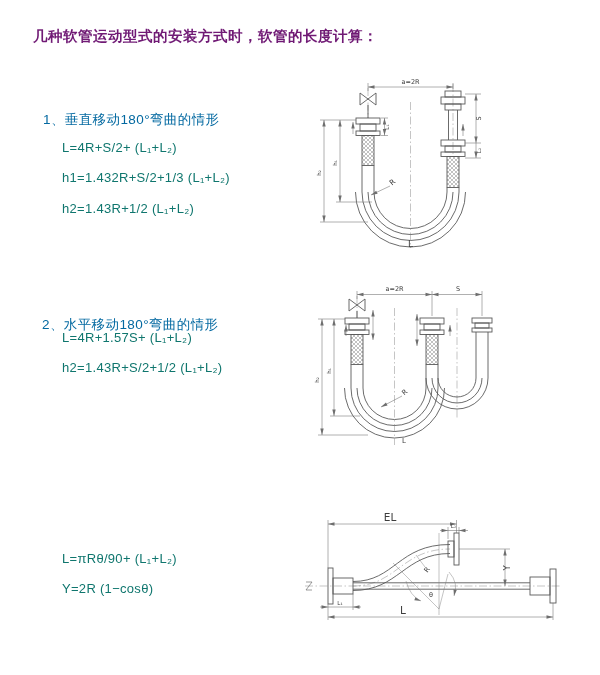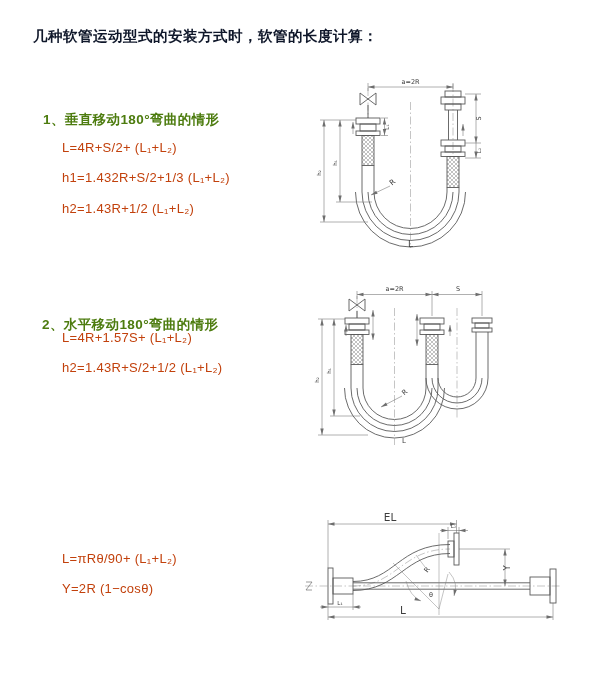--- a/index.html
+++ b/index.html
@@ -4,29 +4,29 @@
 <style>
   html,body{margin:0;padding:0;}
   body{
     width:600px;height:675px;background:#ffffff;
     font-family:"Liberation Sans","DejaVu Sans",sans-serif;
     color:#1c1c1c;overflow:hidden;position:relative;
   }
   .page{position:absolute;inset:0;}
   .title{
     position:absolute;left:33px;top:27px;
-    font-size:14.5px;font-weight:600;letter-spacing:0.5px;color:#0f172a;
+    font-size:14.5px;font-weight:600;letter-spacing:0.5px;color:#701a75;
   }
   .heading{
-    position:absolute;font-size:13.5px;font-weight:700;letter-spacing:0.4px;color:#4d7c0f;
+    position:absolute;font-size:13.5px;font-weight:400;letter-spacing:0.4px;color:#0369a1;
   }
   .formulas{position:absolute;}
   .formula{
     height:30.5px;display:flex;align-items:center;
-    font-size:13px;letter-spacing:0.3px;color:#c2410c;text-align:center;
+    font-size:13px;letter-spacing:0.3px;color:#0f766e;text-align:center;
   }
   .h1{left:43px;top:111px;}
   .f1{left:62px;top:132px;}
   .h2{left:42px;top:316px;}
   .f2{left:62px;top:322px;}
   .h3{left:40px;top:520px;}
   .f3{left:62px;top:543px;}
   svg.diagram{position:absolute;}
   .d1{left:310px;top:70px;width:220px;height:190px;}
   .d2{left:310px;top:280px;width:235px;height:175px;}

